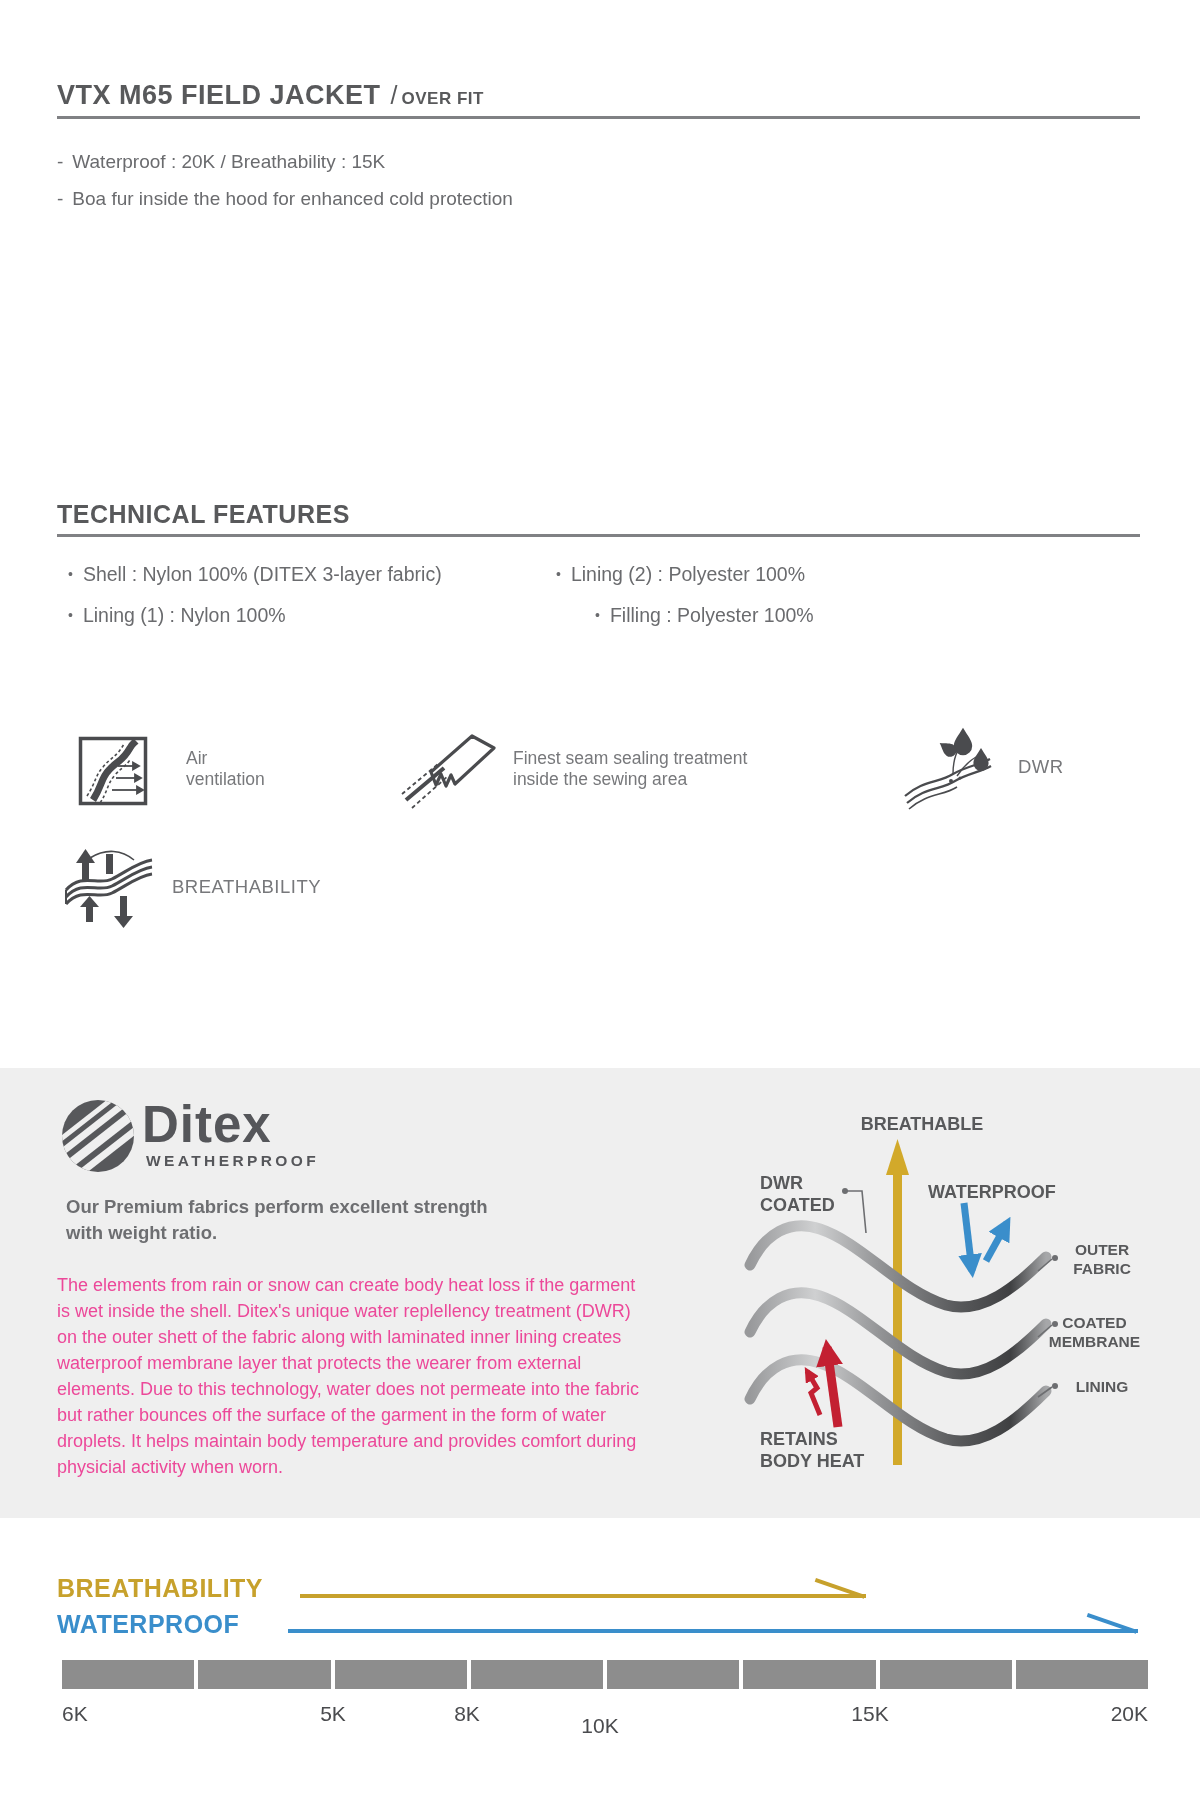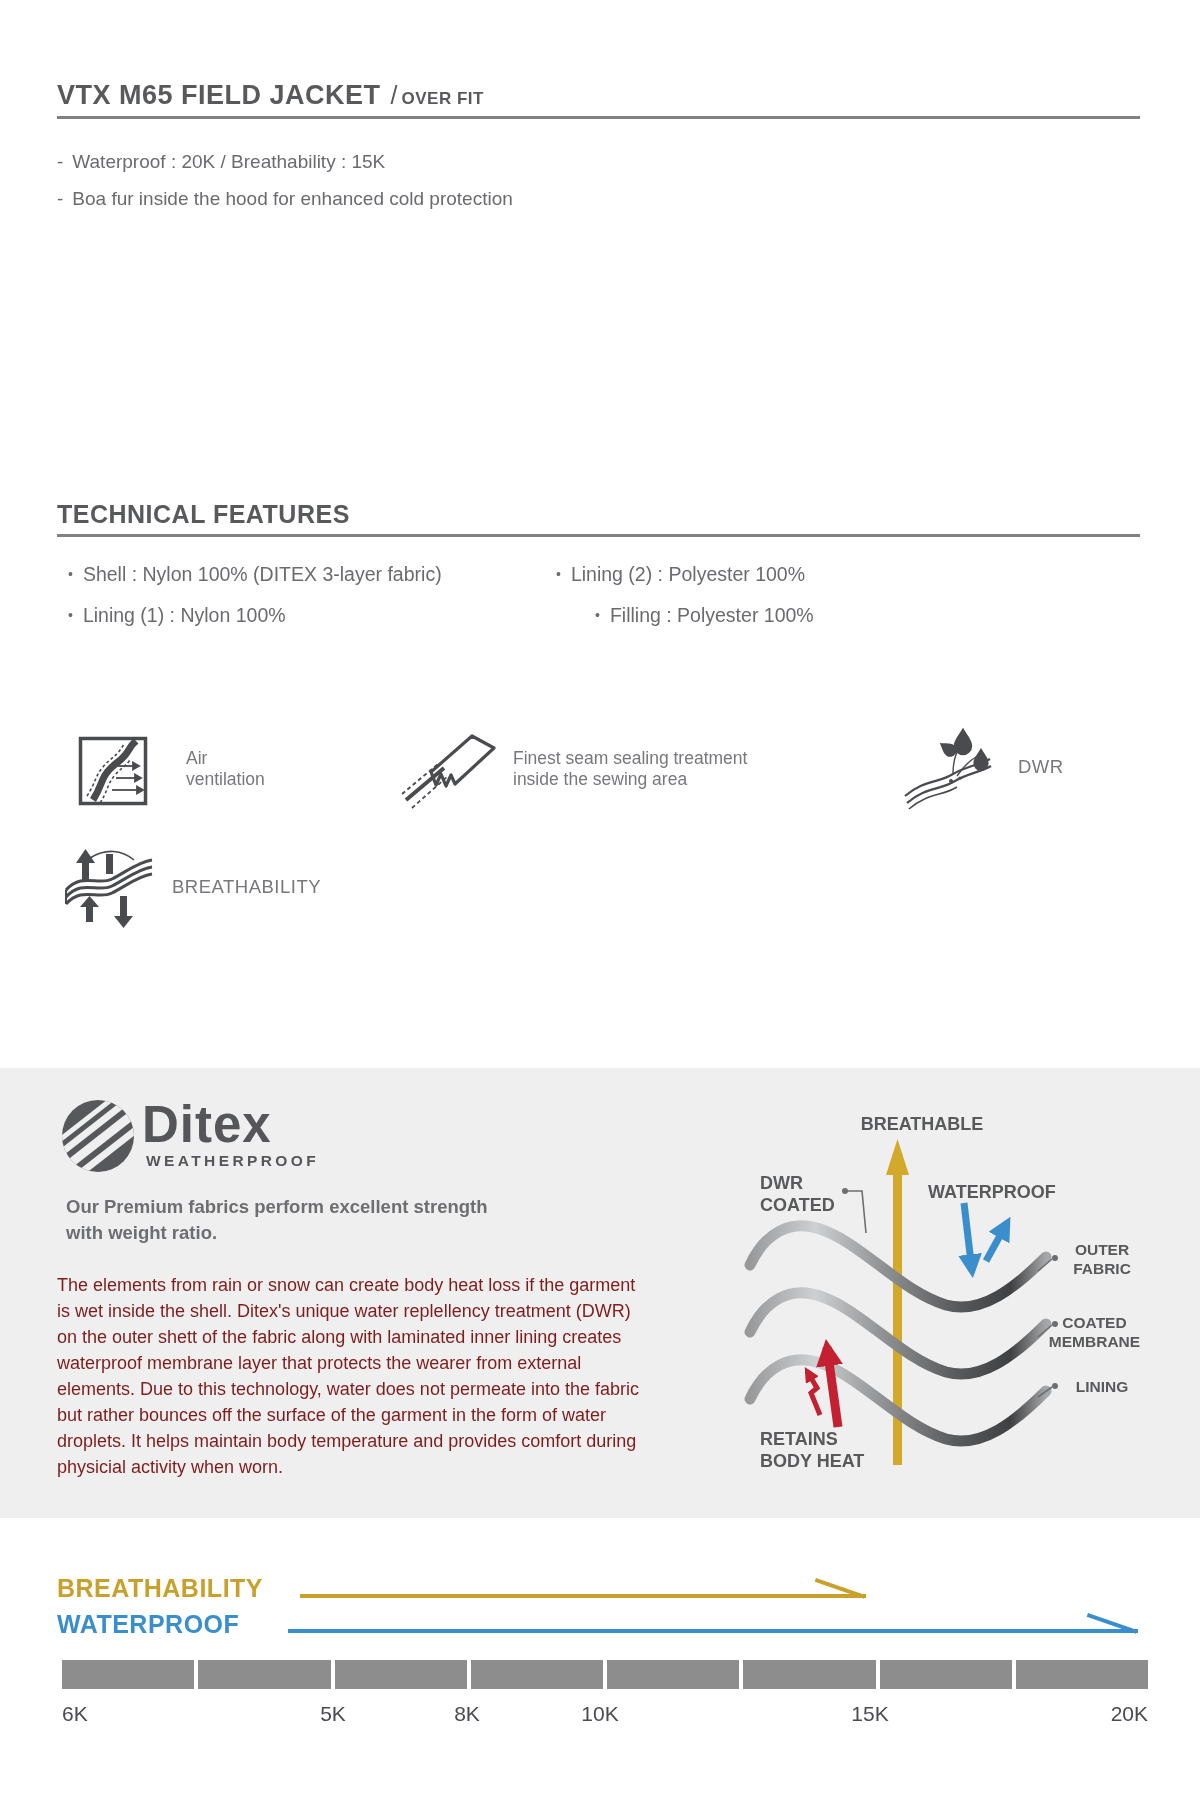--- a/index.html
+++ b/index.html
@@ -36,21 +36,21 @@
   
   .iconlbl { font-size:17.5px; line-height:21px; color:#77787b; }
   .iconlbl.big { font-size:18.5px; letter-spacing:.5px; }
 
   
   .panel { left:0; top:1068px; width:1200px; height:450px; background:#efefef; }
 
   .brand { left:142px; top:1100px; color:#55565a; font-weight:bold; font-size:51px; letter-spacing:1px; line-height:50px; }
   .brand-sub { left:146px; top:1152px; color:#55565a; font-weight:bold; font-size:15.5px; letter-spacing:3.4px; }
   .intro { left:66px; top:1194px; font-size:18.5px; line-height:26px; font-weight:bold; color:#6d6e71; }
-  .bodytxt { left:57px; top:1272px; width:594px; font-size:18px; line-height:26px; color:#7f1d1d; }
+  .bodytxt { left:57px; top:1272px; width:594px; font-size:18px; line-height:26px; color:#ec4899; }
 
   
   .dlabel { color:#58595b; font-weight:bold; font-size:18px; line-height:22px; }
   .dlabel.sm { font-size:15.5px; line-height:19px; font-weight:bold; }
   .ctr { text-align:center; }
 
   
   .scale-b { left:57px; top:1574px; font-size:25px; font-weight:bold; color:#c7a12c; letter-spacing:.5px; }
   .scale-w { left:57px; top:1610px; font-size:25px; font-weight:bold; color:#3a8ecb; letter-spacing:.5px; }
   .gline { height:3.5px; }
@@ -270,15 +270,15 @@
   <div class="seg"></div>
   <div class="seg"></div>
   <div class="seg"></div>
   <div class="seg"></div>
   <div class="seg"></div>
 </div>
 
 <span class="abs tick" style="left:62px;">6K</span>
 <span class="abs tick c" style="left:333px;">5K</span>
 <span class="abs tick c" style="left:467px;">8K</span>
-<span class="abs tick c" style="left:600px;">10K</span>
+<span class="abs tick c" style="left:600px;margin-top:12px;">10K</span>
 <span class="abs tick c" style="left:870px;">15K</span>
 <span class="abs tick" style="right:52px;">20K</span>
 
 </body></html>

